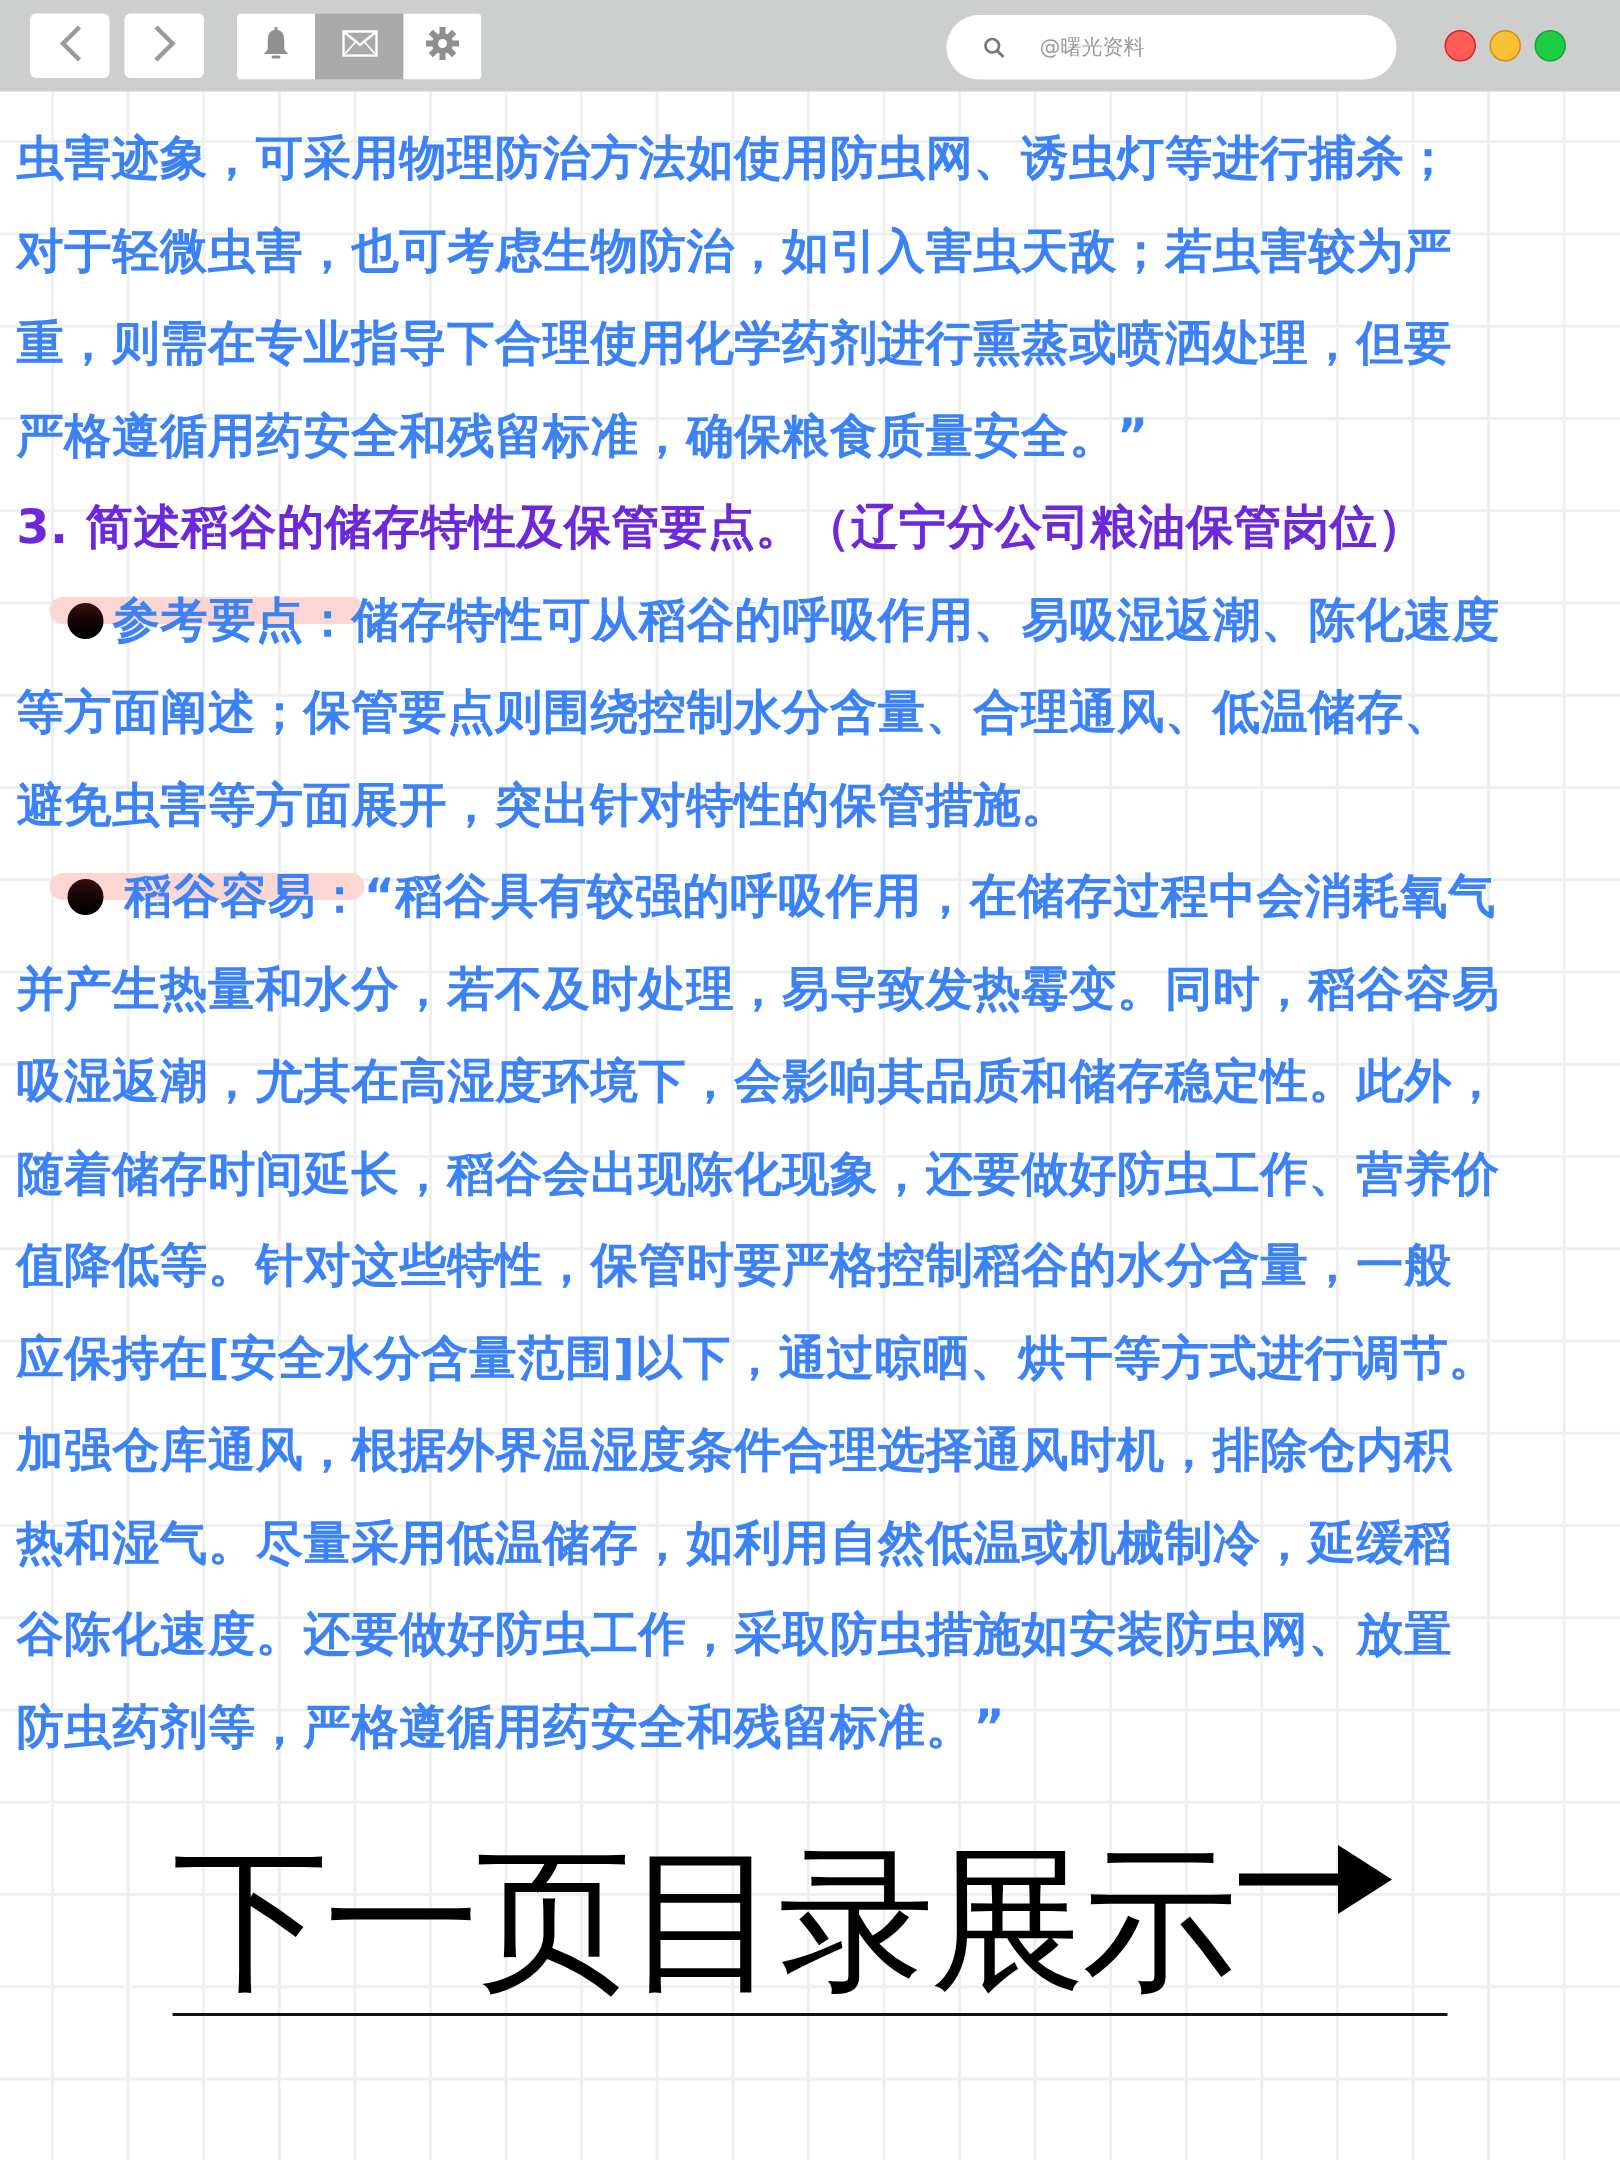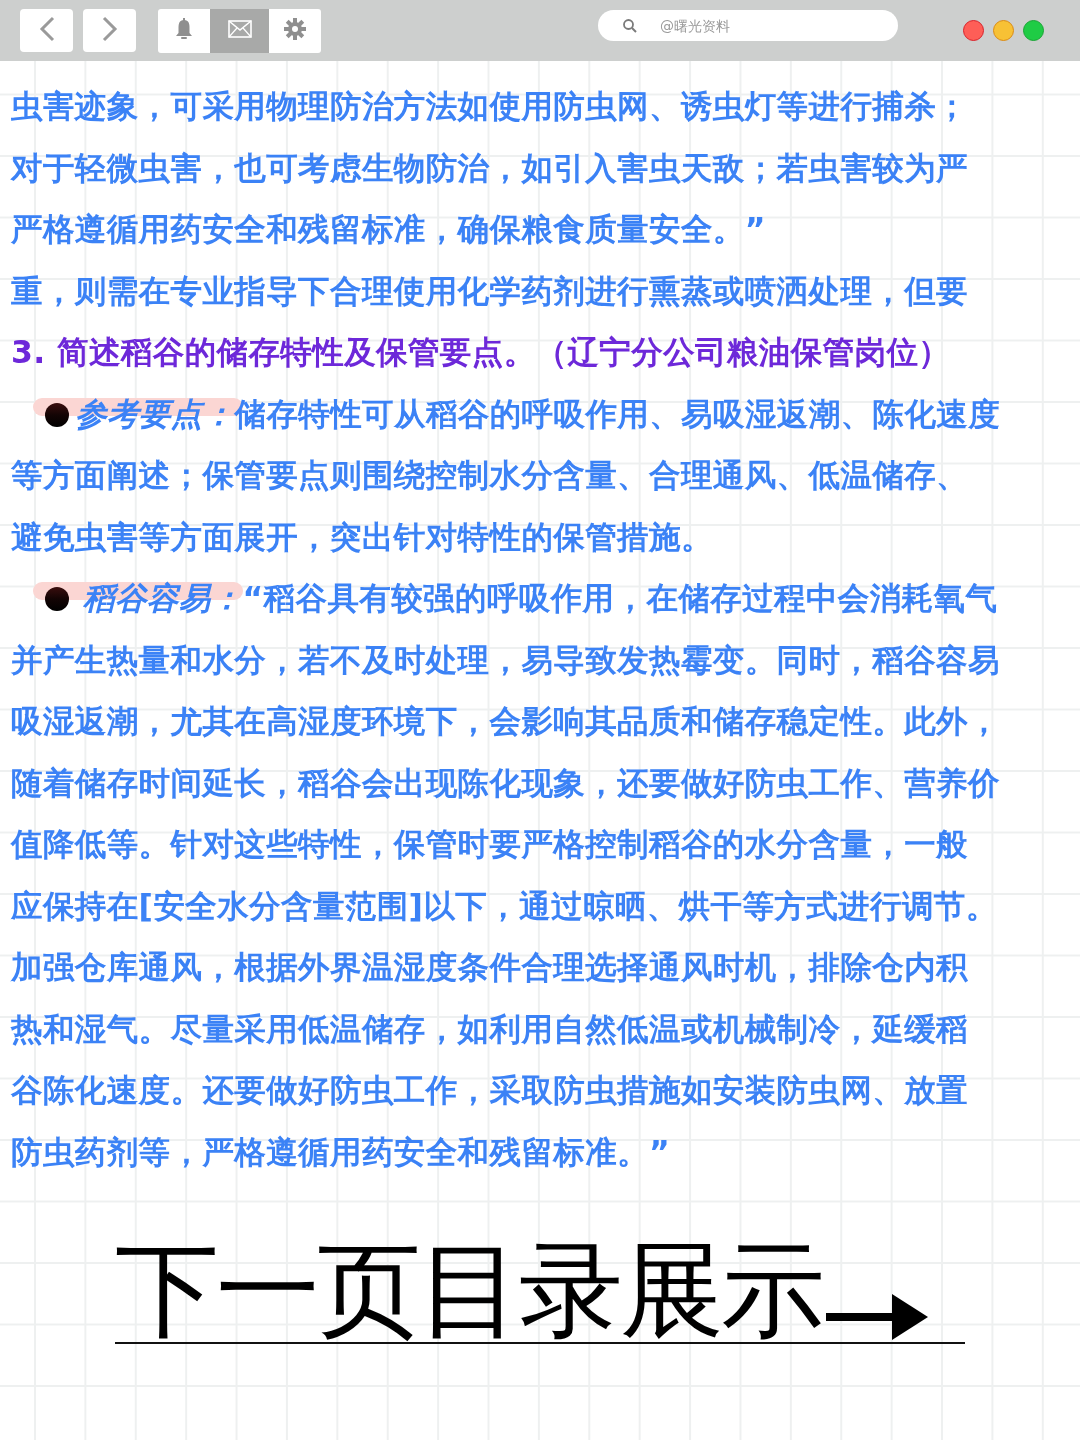--- a/index.html
+++ b/index.html
@@ -58,24 +58,24 @@
       display: flex;
       align-items: center;
       justify-content: center;
       cursor: pointer;
     }
     .seg.wide { width: 59px; }
     .seg.active { background: #a8a9a8; }
 
     .search {
       position: absolute;
-      left: 598px;
+      left: 631px;
       top: 10px;
       width: 300px;
-      height: 31px;
+      height: 43px;
       background: #ffffff;
       border-radius: 22px;
       display: flex;
       align-items: center;
     }
     .search .icon {
       margin-left: 24px;
       width: 16px; height: 16px;
       display: flex; align-items: center; justify-content: center;
     }
@@ -117,21 +117,20 @@
       font-weight: bold;
       color: #3b82f6;
       white-space: nowrap;
       letter-spacing: 0.4px;
     }
     .line.green { color: #6d28d9; }
     .indent { padding-left: 34px; }
     .bullet-label {
       position: relative;
       display: inline-block;
-      font-style: italic;
     }
     .bullet-label .hl {
       position: absolute;
       left: -12px;
       top: 14px;
       width: 210px;
       height: 18px;
       background: #fbd6d3;
       border-radius: 9px;
       z-index: -1;
@@ -148,21 +147,21 @@
 
     
     .next-banner {
       position: absolute;
       left: 115px;
       top: 1228px;
       width: 850px;
       height: 114px;
       border-bottom: 2px solid #111111;
       display: flex;
-      align-items: flex-end;
+      align-items: flex-start;
       cursor: pointer;
     }
     .next-banner .txt {
       font-family: "DejaVu Serif", "Liberation Serif", serif;
       font-size: 104px;
       line-height: 104px;
       color: #000;
       letter-spacing: -3px;
       white-space: nowrap;
     }
@@ -242,22 +241,22 @@
   </div>
 
   <div class="traffic red"></div>
   <div class="traffic yellow"></div>
   <div class="traffic green"></div>
 </div>
 
 <div class="content">
   <div class="line">虫害迹象，可采用物理防治方法如使用防虫网、诱虫灯等进行捕杀；</div>
   <div class="line">对于轻微虫害，也可考虑生物防治，如引入害虫天敌；若虫害较为严</div>
+  <div class="line">重，则需在专业指导下合理使用化学药剂进行熏蒸或喷洒处理，但要</div>
   <div class="line">严格遵循用药安全和残留标准，确保粮食质量安全。”</div>
-  <div class="line">重，则需在专业指导下合理使用化学药剂进行熏蒸或喷洒处理，但要</div>
 
   <div class="line green">3. 简述稻谷的储存特性及保管要点。（辽宁分公司粮油保管岗位）</div>
 
   <div class="line indent">
     <span class="bullet-label">
       <span class="hl"></span>
       <span class="bullet-dot"></span><span>参考要点：</span>
     </span><span>储存特性可从稻谷的呼吸作用、易吸湿返潮、陈化速度</span>
   </div>
   <div class="line">等方面阐述；保管要点则围绕控制水分含量、合理通风、低温储存、</div>

